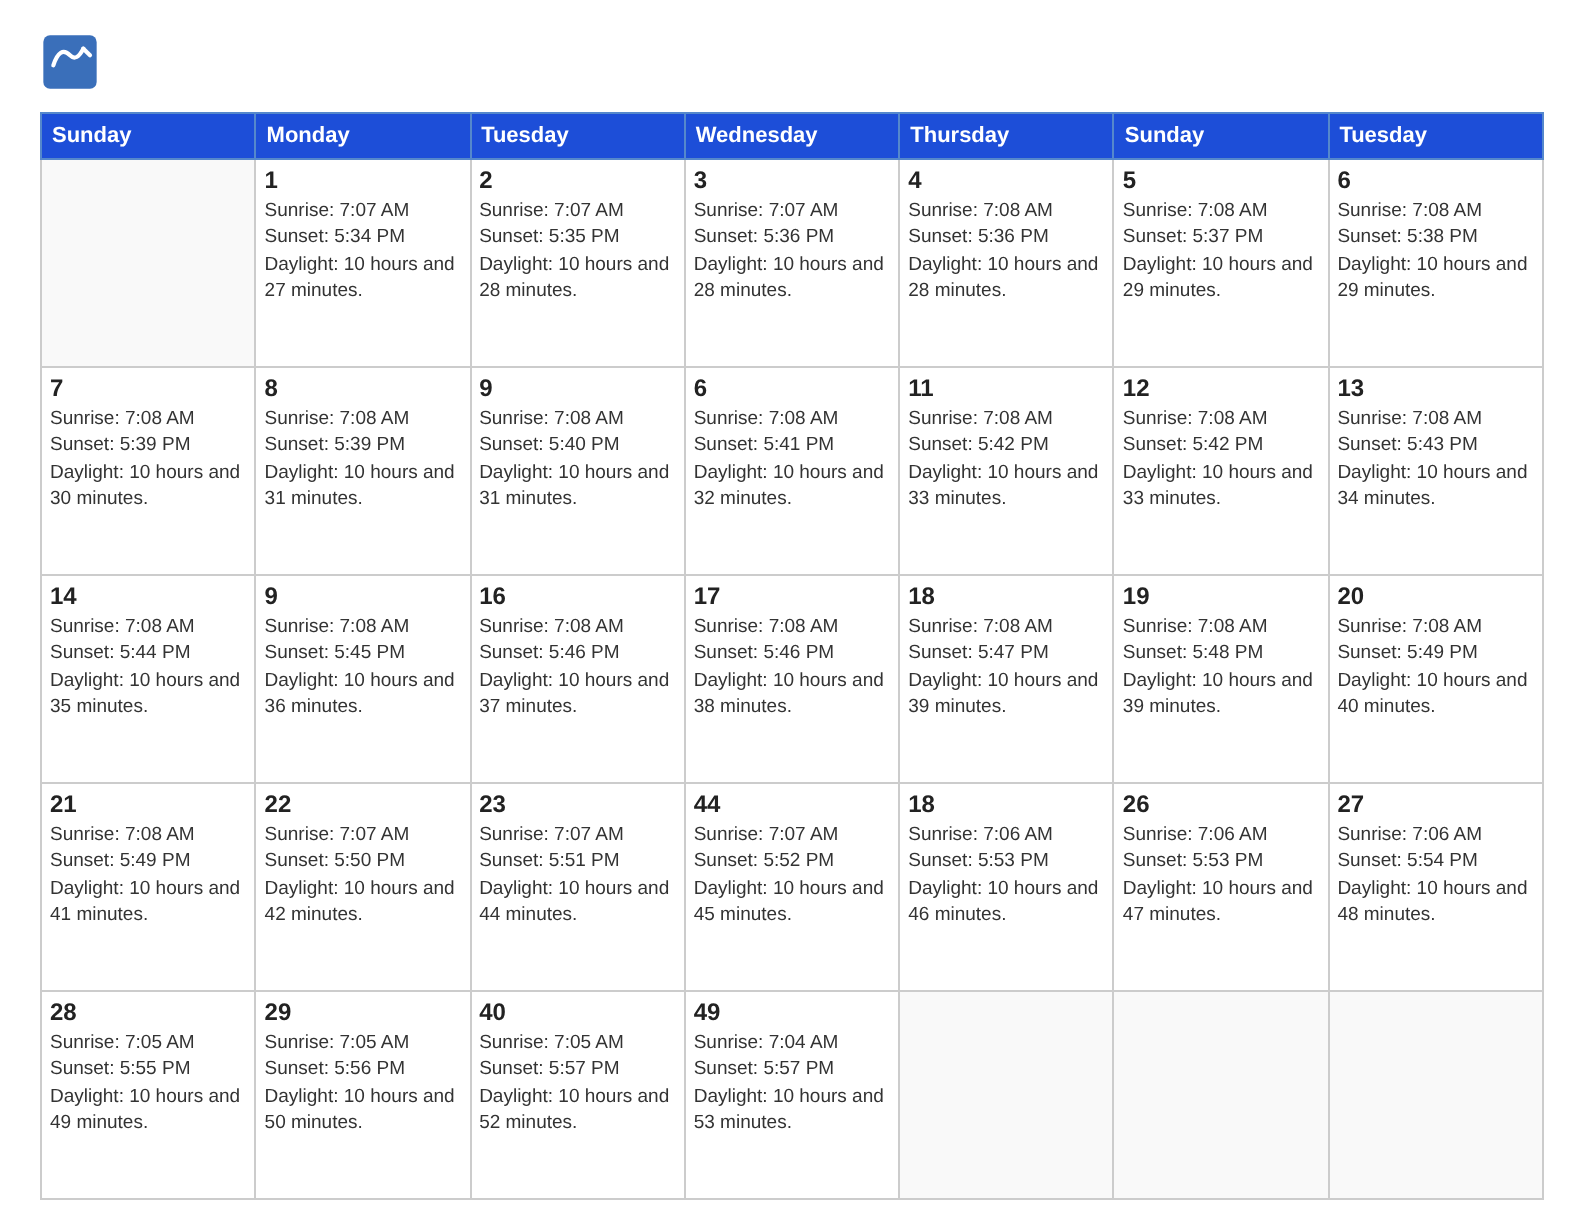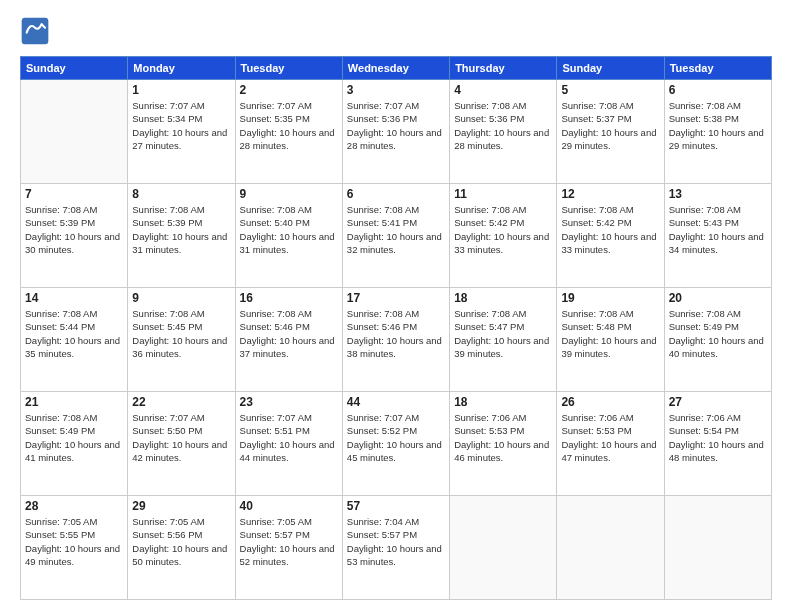--- a/index.html
+++ b/index.html
@@ -254,21 +254,21 @@
           </td>
           <td>
             <span class="cell-day">29</span>
             <div class="cell-info">Sunrise: 7:05 AM<br>Sunset: 5:56 PM<br>Daylight: 10 hours and 50 minutes.</div>
           </td>
           <td>
             <span class="cell-day">40</span>
             <div class="cell-info">Sunrise: 7:05 AM<br>Sunset: 5:57 PM<br>Daylight: 10 hours and 52 minutes.</div>
           </td>
           <td>
-            <span class="cell-day">57</span>
+            <span class="cell-day">49</span>
             <div class="cell-info">Sunrise: 7:04 AM<br>Sunset: 5:57 PM<br>Daylight: 10 hours and 53 minutes.</div>
           </td>
           <td class="empty"></td>
           <td class="empty"></td>
           <td class="empty"></td>
         </tr>
       </tbody>
   </table>
 </div>
 

